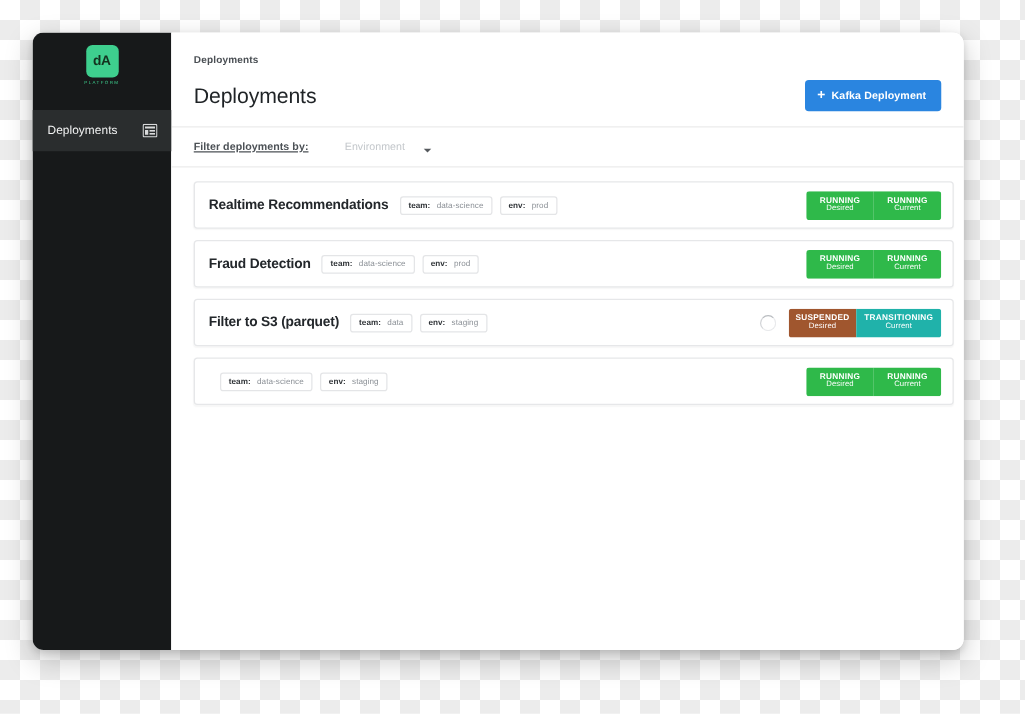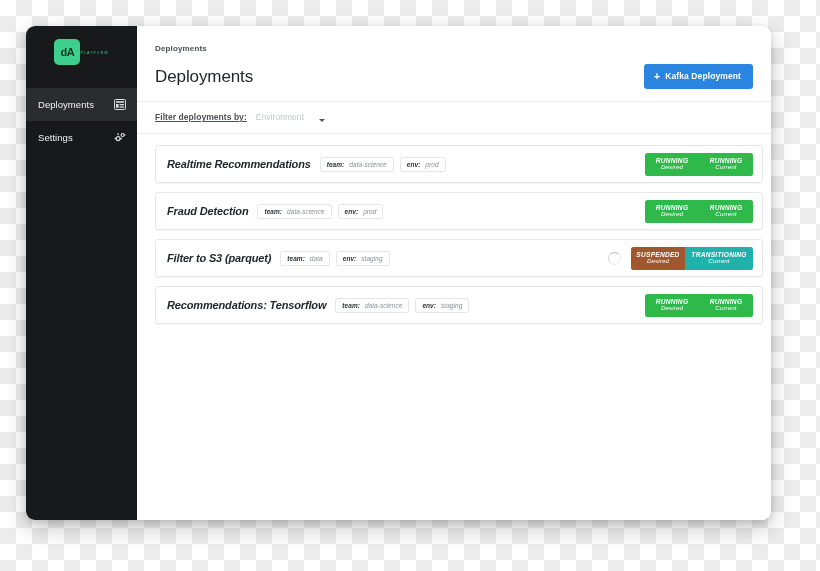--- a/index.html
+++ b/index.html
@@ -42,21 +42,21 @@
     flex: 0 0 111px;
     background: #17191a;
     display: flex;
     flex-direction: column;
     color: #ffffff;
   }
 
   .brand {
     height: 48px;
     display: flex;
-    flex-direction: row;
+    flex-direction: column;
     align-items: center;
     justify-content: center;
     padding-top: 4px;
   }
   .brand-mark {
     width: 26px;
     height: 26px;
     border-radius: 5px;
     background: #3ecf8e;
     color: #14321f;
@@ -172,39 +172,39 @@
     color: #4c5156;
     font-weight: bold;
     letter-spacing: 0.05px;
     text-decoration: underline;
   }
   .filter-select {
     display: flex;
     align-items: flex-end;
     gap: 15px;
     cursor: pointer;
+    margin-left: 20px;
   }
   .filter-value {
     font-size: 8.5px;
     color: #c3c7cb;
     letter-spacing: 0.05px;
   }
   .caret {
     width: 0; height: 0;
     border-left: 3px solid transparent;
     border-right: 3px solid transparent;
     border-top: 3.5px solid #55595d;
   }
 
   
   .list {
     flex: 1;
     padding: 11px 8px 0 18px;
     overflow: hidden;
-    font-style: italic;
   }
 
   .card {
     background: #ffffff;
     border: 1px solid #e6e7e9;
     border-radius: 3px;
     height: 38px;
     margin-bottom: 9px;
     display: flex;
     align-items: center;
@@ -311,33 +311,20 @@
             <rect x="0.5" y="0.5" width="11" height="10" rx="1" fill="none" stroke="#e8e9ea" stroke-width="1"></rect>
             <rect x="2" y="2.2" width="8" height="1.6" fill="#e8e9ea"></rect>
             <rect x="2" y="5" width="2.6" height="3.8" fill="#e8e9ea"></rect>
             <rect x="5.6" y="5" width="4.4" height="1.3" fill="#e8e9ea"></rect>
             <rect x="5.6" y="7.4" width="4.4" height="1.3" fill="#e8e9ea"></rect>
           </svg>
         </span>
       </div>
 
 
-      <div class="nav-item">
-        <span class="nav-label">Settings</span>
-        <span class="nav-icon">
-          <svg width="12" height="11" viewBox="0 0 12 11">
-            <circle cx="4.1" cy="6.6" r="2.0" fill="none" stroke="#e8e9ea" stroke-width="1.3"></circle>
-            <circle cx="8.6" cy="3.0" r="1.5" fill="none" stroke="#e8e9ea" stroke-width="1.2"></circle>
-            <rect x="3.5" y="1.1" width="1.2" height="2.1" fill="#e8e9ea"></rect>
-            <rect x="0.6" y="6.0" width="1.6" height="1.2" fill="#e8e9ea"></rect>
-            <rect x="6.4" y="6.0" width="1.6" height="1.2" fill="#e8e9ea"></rect>
-            <rect x="10.0" y="2.4" width="1.5" height="1.1" fill="#e8e9ea"></rect>
-          </svg>
-        </span>
-      </div>
 
     </div>
   </div>
 
   <div id="content">
 
     <div class="crumb-bar">
       <span class="crumb">Deployments</span>
     </div>
 
@@ -428,21 +415,20 @@
                 <span class="status-sub">Desired</span>
               </div>
               <div class="status-cell wide" style="background: rgb(32, 178, 170);">
                 <span class="status-main">TRANSITIONING</span>
                 <span class="status-sub">Current</span>
               </div>
             </div>
           </div>
         </div>
         <div class="card">
-          <div class="card-name">Recommendations: Tensorflow</div>
           <div class="tags">
             <div class="tag">
               <span class="tag-key">team:</span>
               <span class="tag-val">data-science</span>
             </div>
             <div class="tag">
               <span class="tag-key">env:</span>
               <span class="tag-val">staging</span>
             </div>
           </div>

